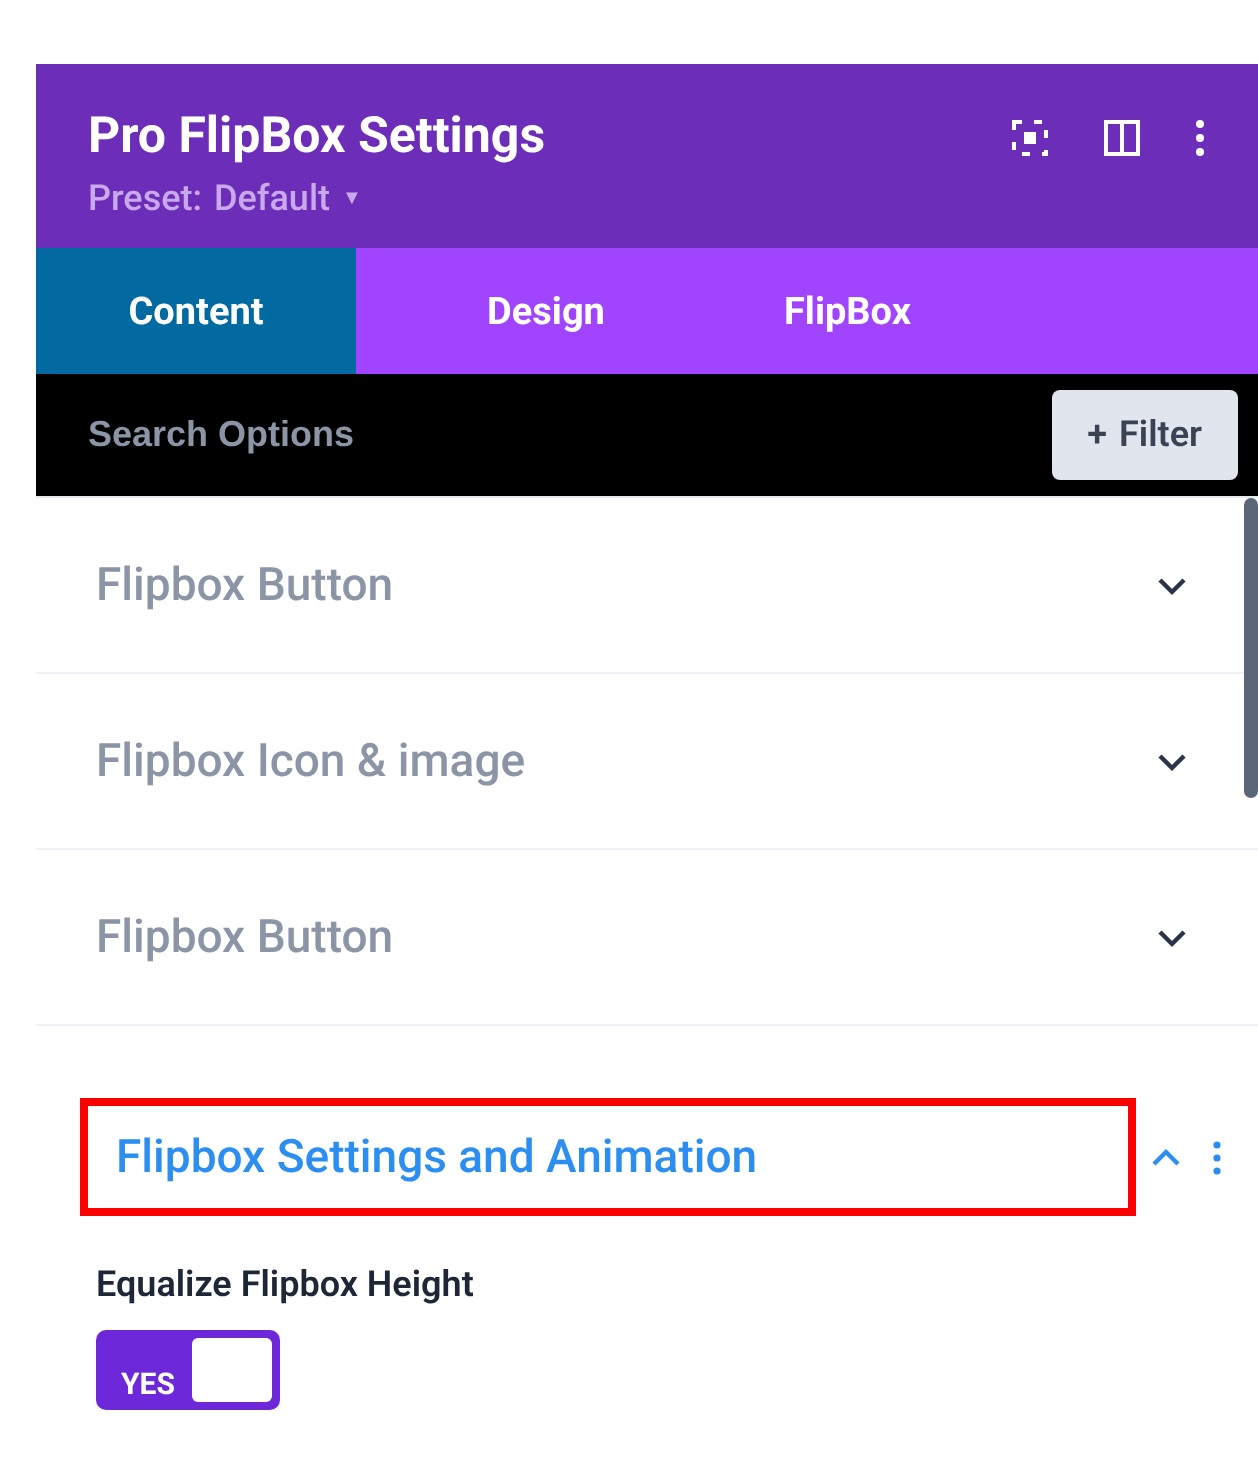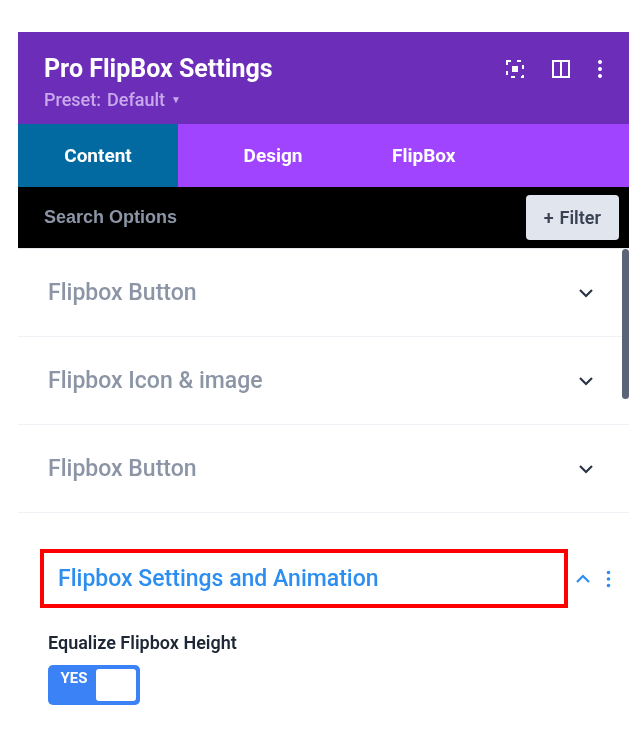--- a/index.html
+++ b/index.html
@@ -153,23 +153,23 @@
   .field-label {
     font-size: 18px;
     font-weight: 600;
     color: #1d2736;
     margin-bottom: 12px;
   }
   .toggle {
     width: 92px;
     height: 40px;
     border-radius: 5px;
-    background: #3b82f6;
-    display: flex;
-    align-items: flex-start;
+    background: #6d28d9;
+    display: flex;
+    align-items: flex-end;
     cursor: pointer;
     padding: 4px;
   }
   .toggle-label {
     color: #fff;
     font-size: 15px;
     font-weight: 700;
     flex: 1;
     text-align: center;
   }

